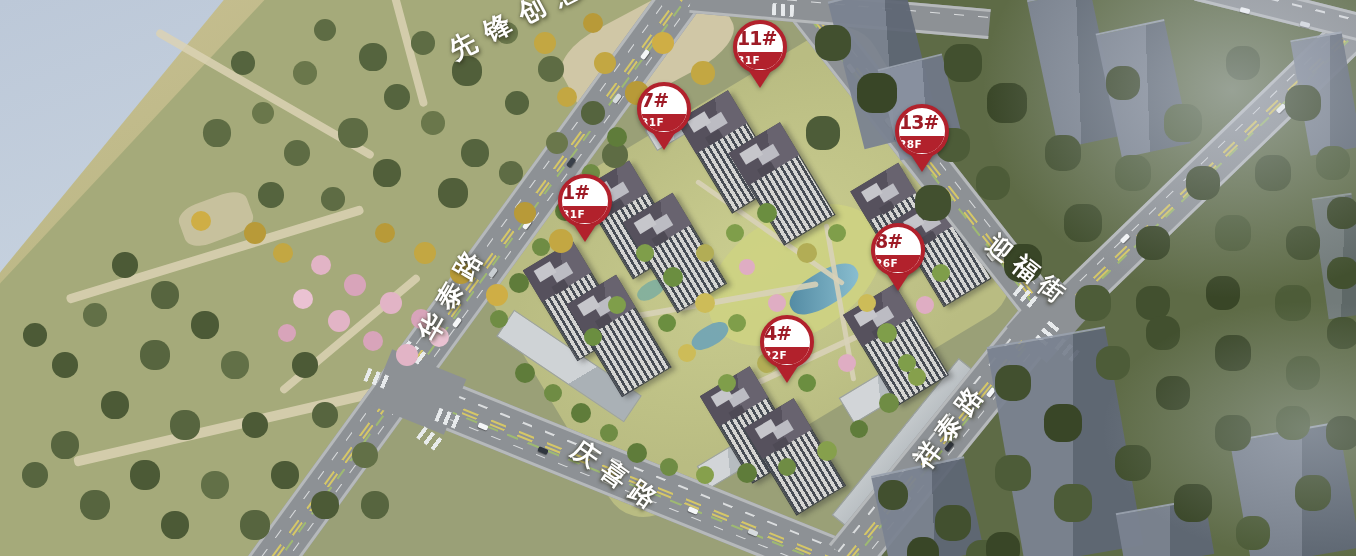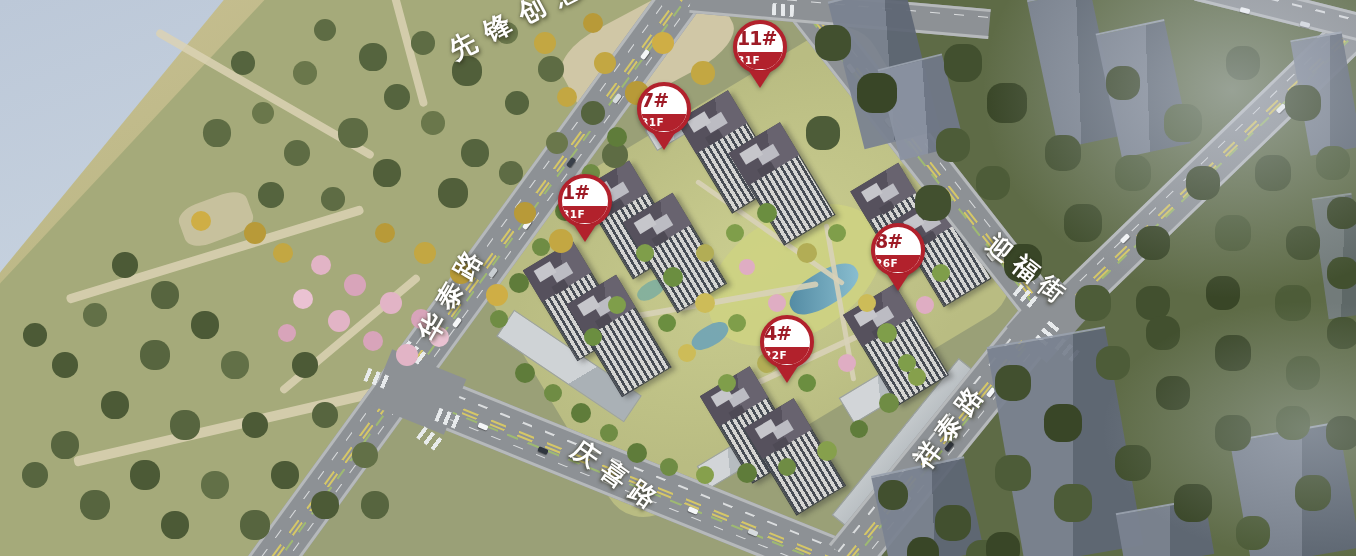--- a/index.html
+++ b/index.html
@@ -272,20 +272,27 @@
     </div>
     <div class="pin-tail"></div>
   </div>
   <div class="abs pin" style="left:733px;top:20px;">
     <div class="pin-bubble">
       <div class="pin-id">11#</div>
       <div class="pin-floor">31F</div>
     </div>
     <div class="pin-tail"></div>
   </div>
+  <div class="abs pin" style="left:895px;top:104px;">
+    <div class="pin-bubble">
+      <div class="pin-id">13#</div>
+      <div class="pin-floor">28F</div>
+    </div>
+    <div class="pin-tail"></div>
+  </div>
   <div class="abs pin" style="left:871px;top:223px;">
     <div class="pin-bubble">
       <div class="pin-id">8#</div>
       <div class="pin-floor">26F</div>
     </div>
     <div class="pin-tail"></div>
   </div>
   <div class="abs pin" style="left:760px;top:315px;">
     <div class="pin-bubble">
       <div class="pin-id">4#</div>

